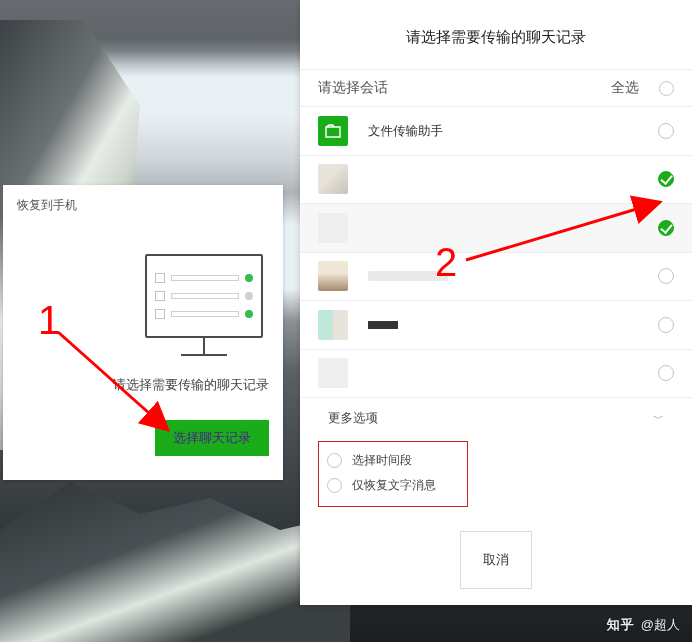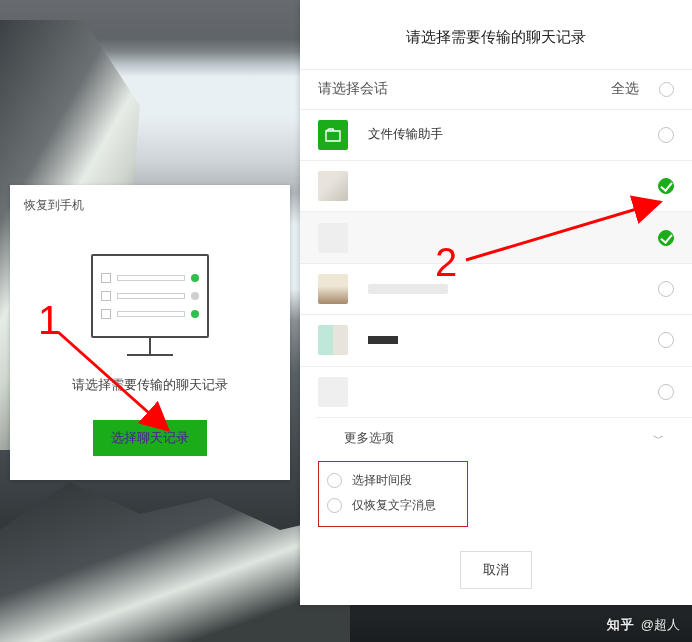--- a/index.html
+++ b/index.html
@@ -19,24 +19,24 @@
     clip-path: polygon(0 0, 60% 0, 100% 20%, 95% 40%, 70% 60%, 80% 80%, 60% 100%, 0 100%);
   }
   .rock-bottom {
     position: absolute; left: 0; bottom: 0; width: 350px; height: 160px;
     background: linear-gradient(160deg, #2e3336 0%, #4a5053 40%, #dfe5df 60%, #3a4040 80%);
     clip-path: polygon(0 30%, 20% 0, 40% 20%, 60% 10%, 80% 30%, 100% 20%, 100% 100%, 0 100%);
   }
 
   
   .panel-left {
-    position: absolute; left: 10px; top: 185px; width: 280px; height: 295px;
+    position: absolute; left: 3px; top: 185px; width: 280px; height: 295px;
     background: #fff; box-shadow: 0 1px 4px rgba(0,0,0,0.2);
     padding: 12px 14px;
-    display: flex; flex-direction: column; align-items: center;
+    display: flex; flex-direction: column; align-items: flex-end;
   }
   .panel-left-title { font-size: 12px; color: #555; align-self: flex-start; }
 
   .monitor { margin-top: 40px; width: 130px; display: flex; flex-direction: column; align-items: center; }
   .screen {
     width: 118px; height: 84px; border: 2px solid #4a4a4a; border-radius: 2px;
     padding: 8px 8px; display: flex; flex-direction: column; gap: 8px; justify-content: center;
   }
   .line { display: flex; align-items: center; gap: 6px; }
   .sq { width: 10px; height: 10px; border: 1px solid #bfbfbf; }
@@ -48,21 +48,21 @@
   .panel-left-sub { margin-top: 20px; font-size: 13px; color: #444; }
 
   .btn-green {
     background: #1aad19; color: #4c1d95; border: none; font-size: 13px;
     padding: 9px 18px; cursor: pointer;
   }
   .btn-green.main { margin-top: 26px; }
 
   .btn-white {
     background: #fff; color: #333; border: 1px solid #ddd; font-size: 13px;
-    padding: 9px 22px; cursor: pointer;
+    padding: 19px 22px; cursor: pointer;
   }
 
   
   .panel-right {
     position: absolute; left: 300px; top: 0; right: 0; height: 605px;
     background: #fff; box-shadow: 0 1px 6px rgba(0,0,0,0.2);
     display: flex; flex-direction: column;
   }
   .pr-title { text-align: center; font-size: 15px; color: #222; padding: 28px 0 22px; font-weight: 500; }
   .pr-row {
@@ -97,21 +97,21 @@
   }
   .radio.checked { border-color: #1aad19; background: #1aad19; }
   .radio.checked::after {
     content: ""; position: absolute; left: 4px; top: 1px; width: 5px; height: 9px;
     border-right: 2px solid #fff; border-bottom: 2px solid #fff; transform: rotate(40deg);
   }
   .radio.small { width: 15px; height: 15px; }
 
   .more-head {
     display: flex; align-items: center; justify-content: space-between;
-    padding: 12px 28px 8px; font-size: 12.5px; color: #444; border-top: 1px solid #eee; margin-left: 16px;
+    padding: 12px 28px 8px; font-size: 12.5px; color: #444; border-top: 1px solid #eee;
   }
   .chev { color: #888; font-size: 11px; }
 
   .more-opts { padding: 6px 18px 6px; }
   .opt-box { border: 1px solid #c62424; padding: 6px 8px 8px; width: 150px; }
   .opt { display: flex; align-items: center; gap: 10px; font-size: 12px; color: #444; padding: 4px 0; }
 
   .btn-row { margin-top: auto; display: flex; gap: 14px; justify-content: center; padding: 18px 0 16px; }
 
   .watermark {

